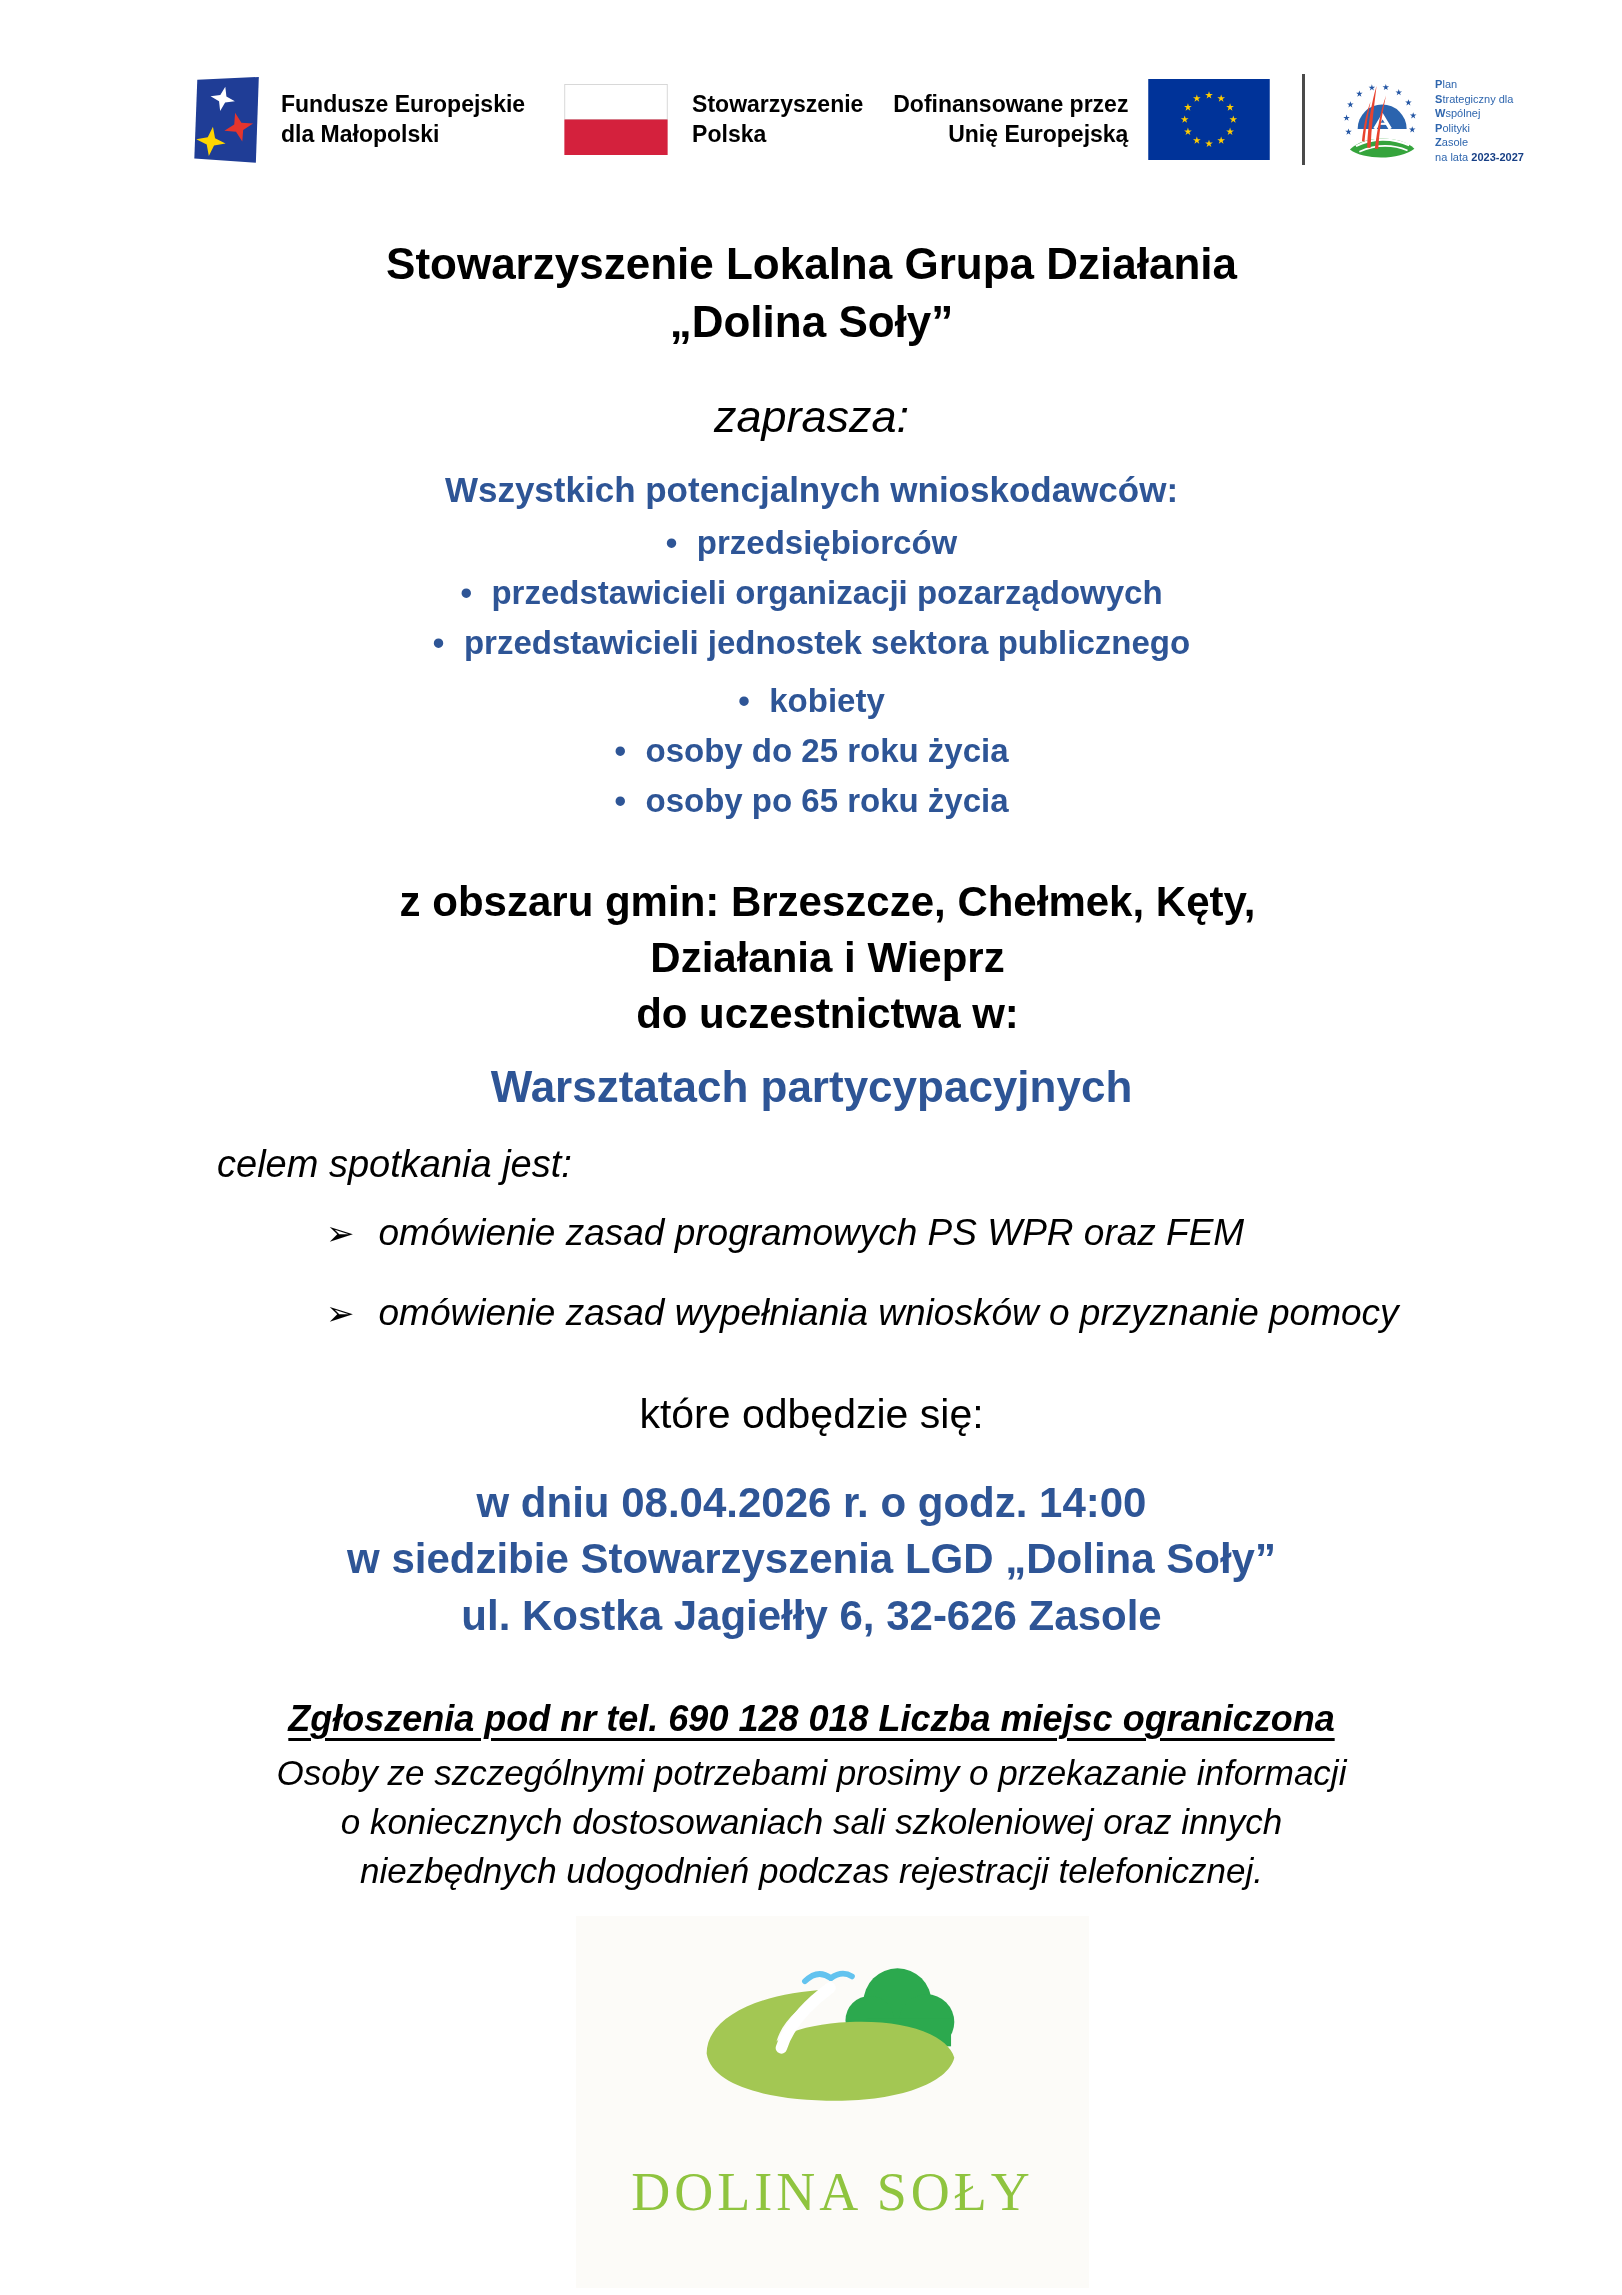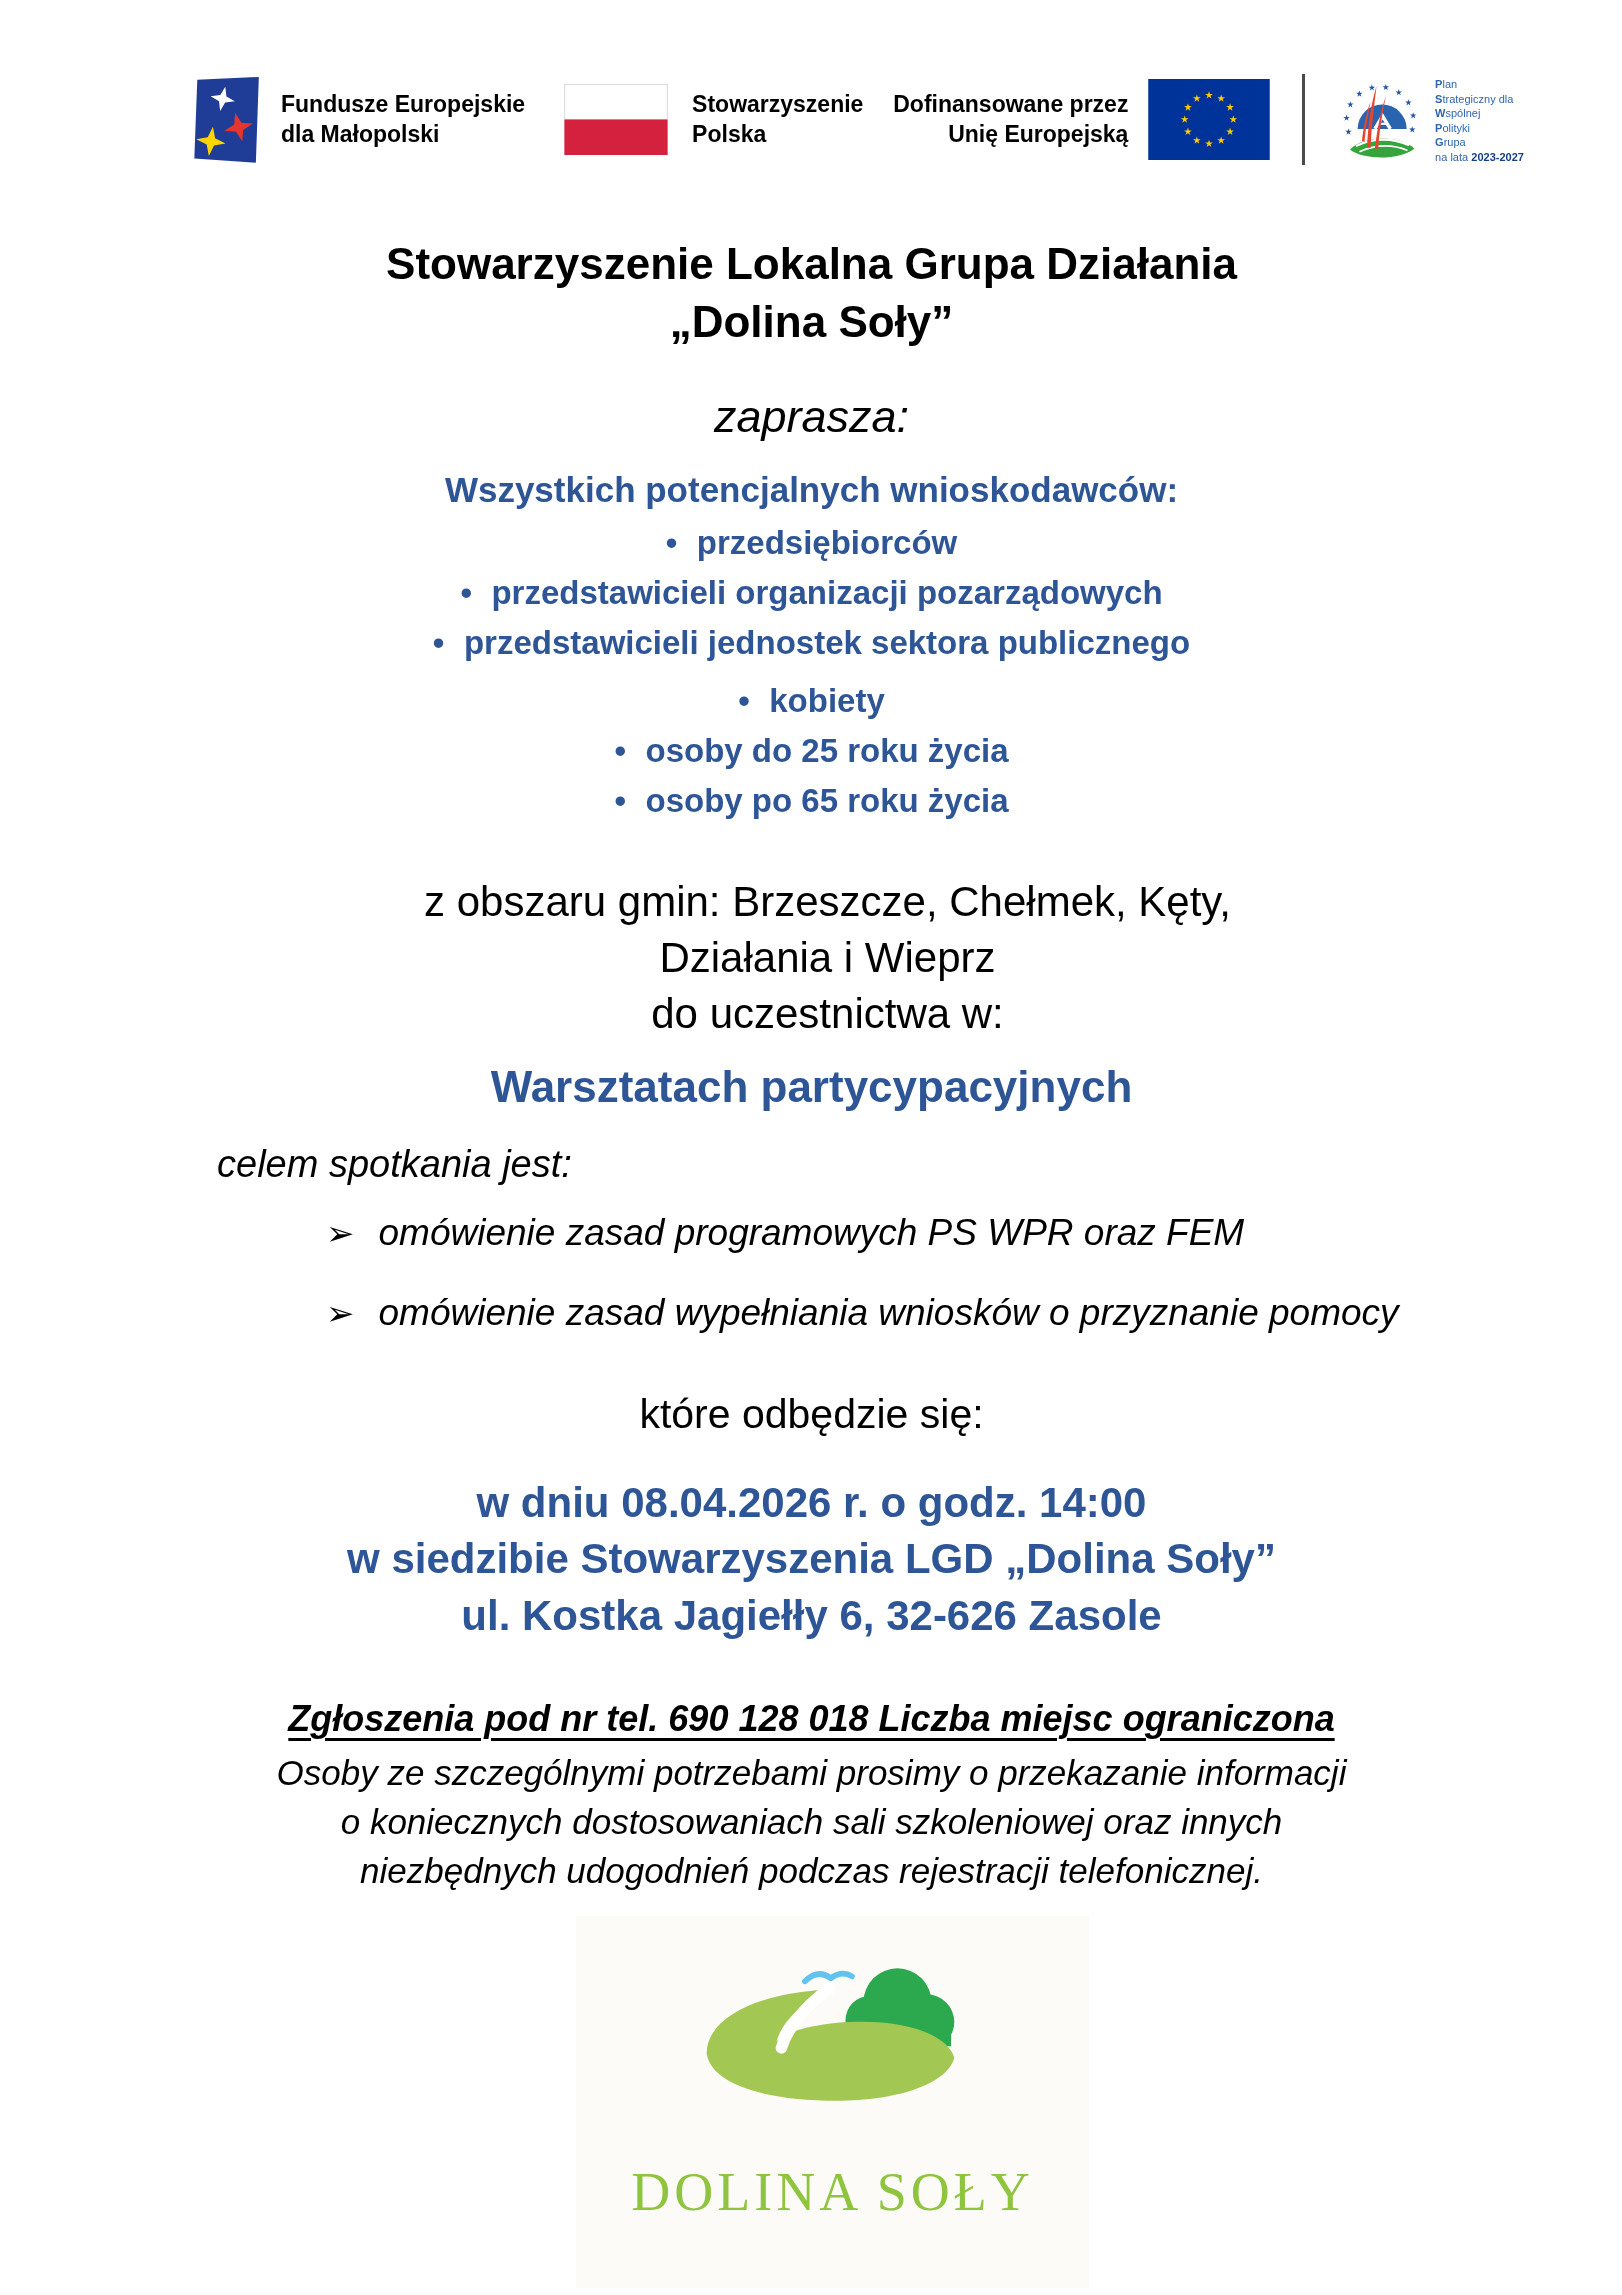--- a/index.html
+++ b/index.html
@@ -24,21 +24,21 @@
   .wpr-years{font-weight:800;color:#173F85;margin-left:3.2px;}
   
   .t-title{margin-top:39px;text-align:center;font-size:44px;font-weight:700;line-height:1.32;}
   .t-invite{margin-top:37px;text-align:center;font-size:45px;font-style:italic;line-height:1.3;}
   .blue{color:#2E5596;}
   .aud-head{margin-top:23px;text-align:center;font-size:35px;font-weight:700;}
   ul.blue-list{list-style:none;margin:8px 0 0;padding:0;text-align:center;
     font-size:33px;font-weight:700;line-height:1.52;}
   ul.blue-list .b{margin-right:19.5px;}
   .gap-top{margin-top:36px;}
-  .area{margin-top:47px;text-align:center;font-size:42px;font-weight:400;line-height:1.34;padding-left:32px;}
+  .area{margin-top:47px;text-align:center;font-size:42px;font-weight:700;line-height:1.34;padding-left:32px;}
   .workshop{margin-top:19.5px;text-align:center;font-size:44px;font-weight:700;}
   .purpose-head{margin:31px 0 0 217px;font-size:38px;font-style:italic;}
   ul.purpose-list{list-style:none;margin:23px 0 0 326px;padding:0;
     font-size:37px;font-style:italic;line-height:1.3;}
   ul.purpose-list li{margin-bottom:32px;}
   ul.purpose-list .arrow{font-style:normal;margin-right:24px;font-size:34px;}
   .when-head{margin-top:54px;text-align:center;font-size:41px;}
   .when-lines{margin-top:37px;text-align:center;font-size:42px;font-weight:700;line-height:1.34;}
   .signup-head{margin-top:54px;text-align:center;font-size:36px;font-weight:700;font-style:italic;
     text-decoration:underline;text-decoration-thickness:3.2px;text-underline-offset:7.3px;}
@@ -131,21 +131,21 @@
           <path d="M70,165 C72,110 80,60 92,22 C86,70 80,120 78,166 Z"></path>
           <path d="M88,168 C94,120 102,78 114,44 C104,92 98,132 96,168 Z"></path>
           <path d="M58,150 C62,115 68,85 78,58 C70,100 66,128 64,152 Z"></path>
         </g>
       </svg>
       <div class="wpr-text">
         <div class="wpr-line">Plan</div>
         <div class="wpr-line">Strategiczny dla</div>
         <div class="wpr-line">Wspólnej</div>
         <div class="wpr-line">Polityki</div>
-        <div class="wpr-line">Grupa</div>
+        <div class="wpr-line">Zasole</div>
         <div>
           <span>na lata</span><span class="wpr-years">2023-2027</span>
         </div>
       </div>
     </div>
   </div>
 
   <div class="t-title">
     <div>Stowarzyszenie Lokalna Grupa Działania</div>
     <div>„Dolina Soły”</div>

